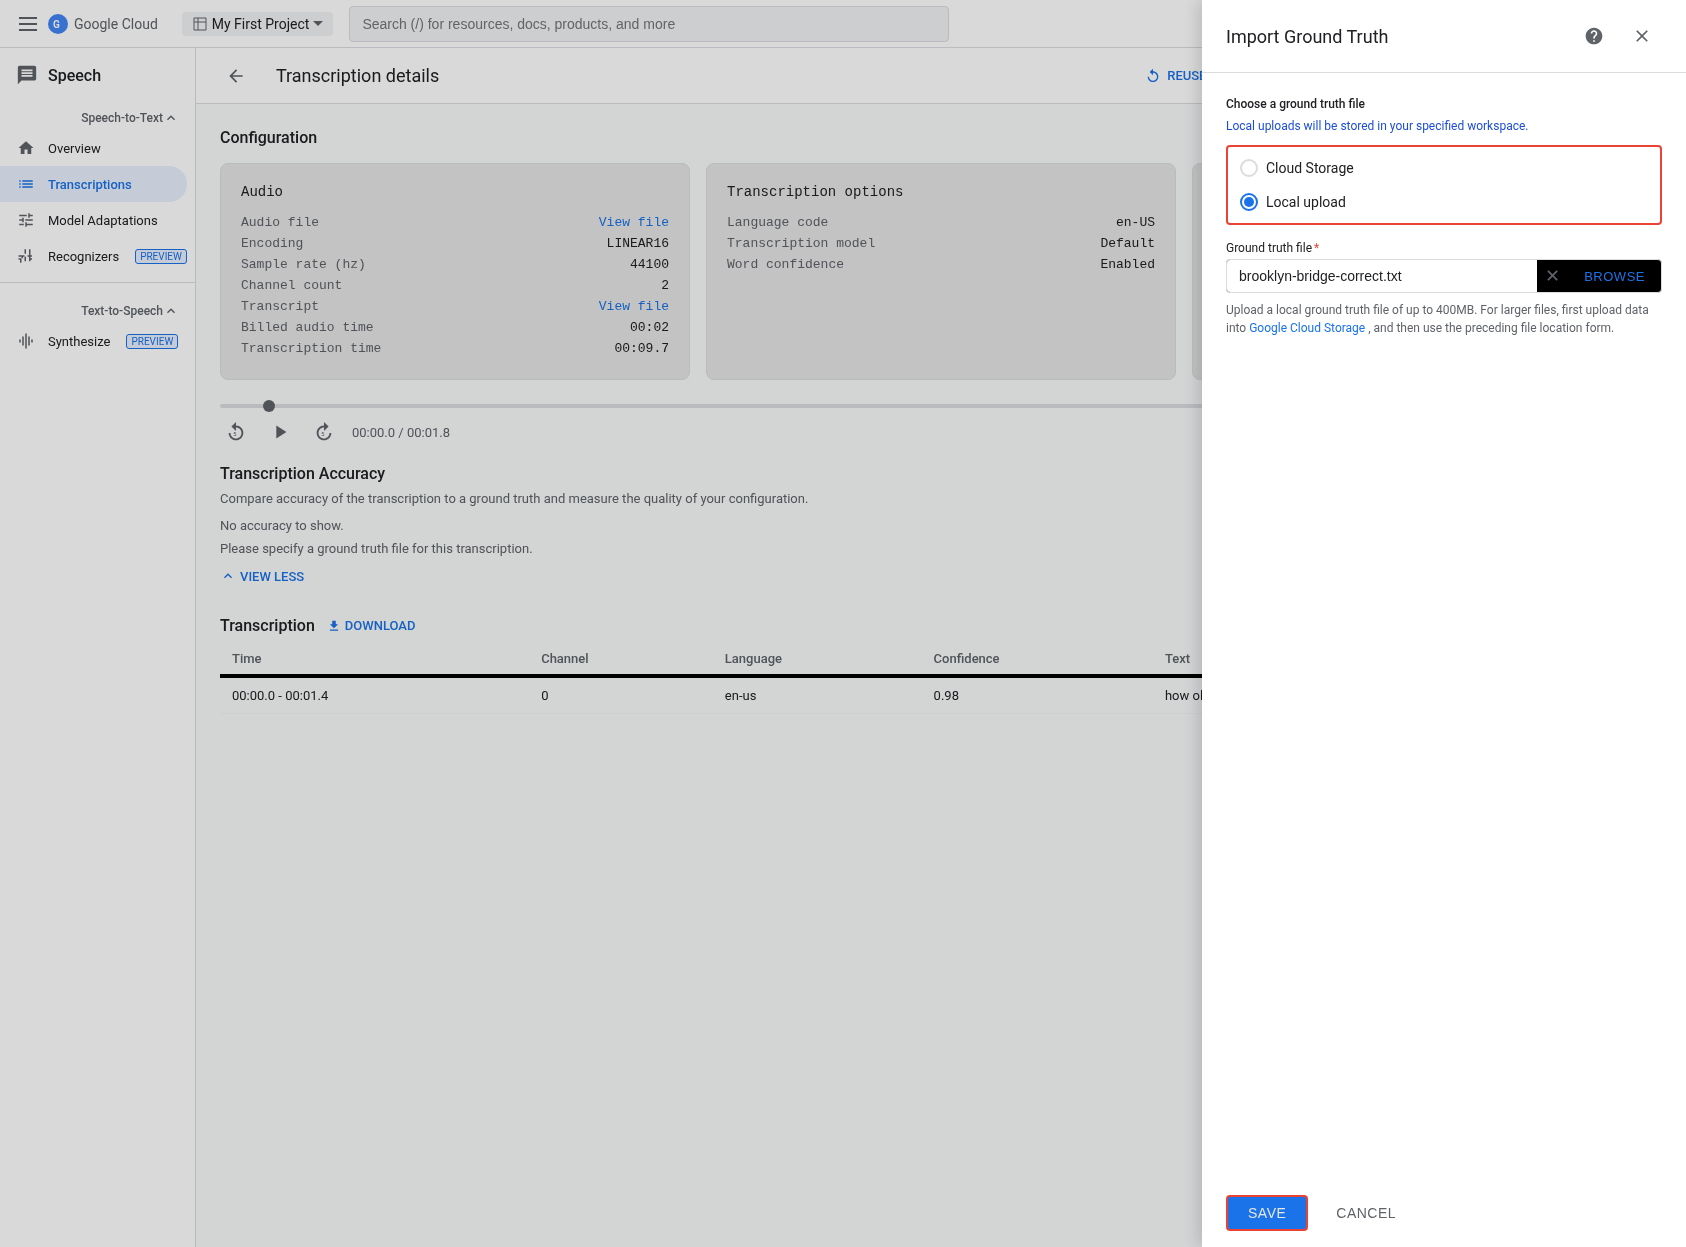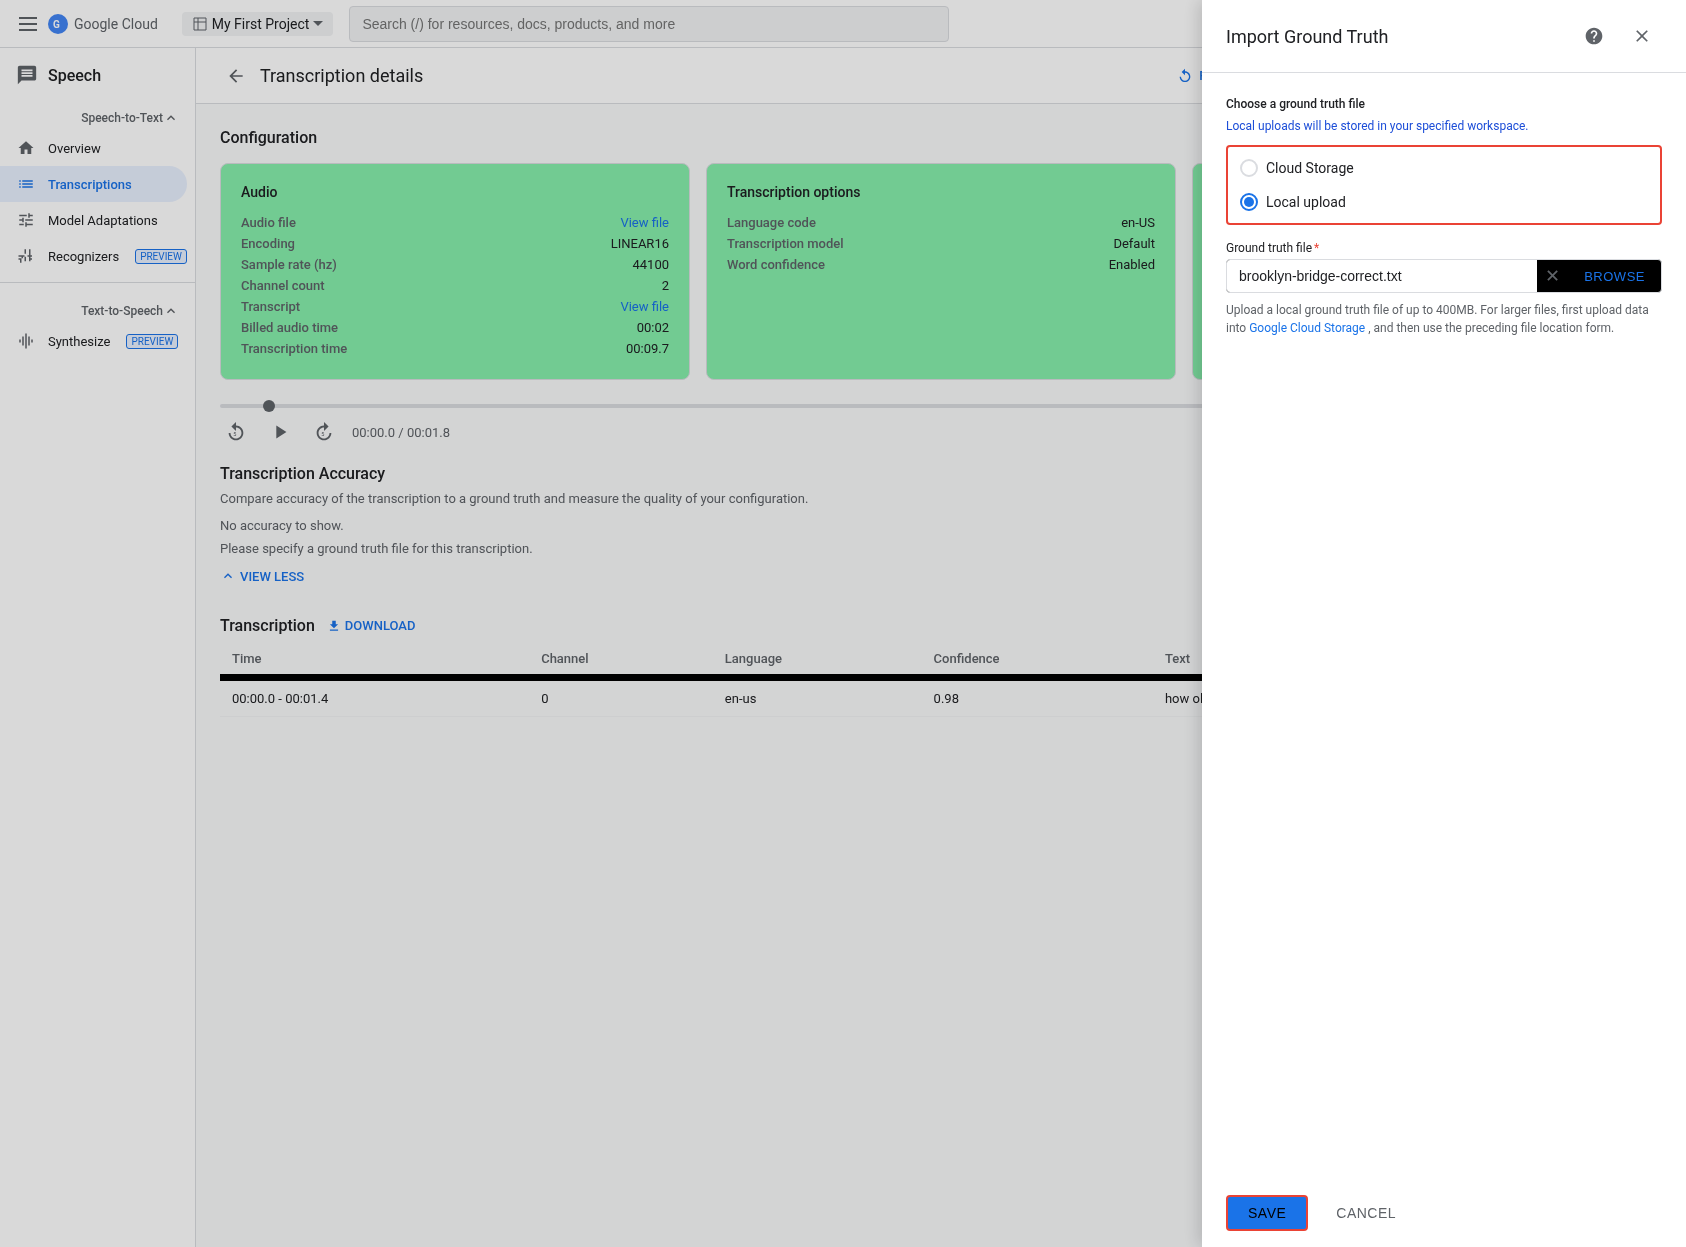--- a/index.html
+++ b/index.html
@@ -28,30 +28,30 @@
     .sidebar-item { display: flex; align-items: center; gap: 12px; padding: 8px 16px; cursor: pointer; border-radius: 0 24px 24px 0; margin-right: 8px; font-size: 13px; color: #202124; }
     .sidebar-item.active { background: #e8f0fe; color: #1a73e8; font-weight: 500; }
     .sidebar-item .icon { width: 20px; height: 20px; display: flex; align-items: center; justify-content: center; flex-shrink: 0; }
     .sidebar-divider { height: 1px; background: #dadce0; margin: 8px 0; }
     .badge-preview { font-size: 10px; background: #e8f0fe; color: #1a73e8; border: 1px solid #1a73e8; border-radius: 3px; padding: 1px 4px; margin-left: 4px; }
 
     
     .main { flex: 1; overflow-y: auto; background: #f8f9fa; }
 
     
-    .content-header { display: flex; align-items: center; height: 56px; background: #fff; border-bottom: 1px solid #dadce0; padding: 0 24px; gap: 8px; }
+    .content-header { display: flex; align-items: center; height: 56px; background: #fff; border-bottom: 1px solid #dadce0; padding: 0 24px; gap: 24px; }
     .back-btn { width: 32px; height: 32px; border-radius: 50%; display: flex; align-items: center; justify-content: center; cursor: pointer; }
     .page-title { font-size: 18px; font-weight: 400; color: #202124; margin-right: auto; }
     .header-action { display: flex; align-items: center; gap: 6px; color: #1a73e8; font-size: 13px; font-weight: 500; cursor: pointer; padding: 6px 8px; border-radius: 4px; }
 
     
     .config-section { padding: 24px; }
     .section-title { font-size: 16px; font-weight: 500; margin-bottom: 16px; }
     .config-cards { display: flex; gap: 16px; }
-    .config-card { background: #86efac; border: 1px solid #dadce0; border-radius: 8px; padding: 20px; flex: 1; min-width: 200px; }
+    .config-card { background: #e5e5e5; border: 1px solid #dadce0; border-radius: 8px; padding: 20px; flex: 1; min-width: 200px; font-family: Liberation Mono, monospace; }
     .card-title { font-size: 14px; font-weight: 500; margin-bottom: 12px; }
     .card-row { display: flex; justify-content: space-between; align-items: center; padding: 3px 0; font-size: 13px; }
     .card-label { color: #5f6368; font-weight: 500; }
     .card-value { color: #202124; }
     .card-link { color: #1a73e8; cursor: pointer; text-decoration: none; }
     .card-no-info { color: #5f6368; font-size: 13px; }
 
     
     .audio-player { margin: 0 24px 16px 24px; }
     .audio-progress { width: 100%; height: 4px; background: #dadce0; border-radius: 2px; margin-bottom: 8px; position: relative; }
@@ -68,21 +68,21 @@
     .accuracy-no-data { font-size: 13px; color: #5f6368; margin-bottom: 8px; }
     .accuracy-specify { font-size: 13px; color: #5f6368; margin-bottom: 12px; }
     .view-less { display: flex; align-items: center; gap: 4px; color: #1a73e8; font-size: 13px; cursor: pointer; font-weight: 500; margin-bottom: 16px; }
 
     
     .transcription-section { padding: 0 24px 24px; }
     .transcription-header { display: flex; align-items: center; gap: 12px; margin-bottom: 8px; }
     .transcription-title { font-size: 16px; font-weight: 500; }
     .download-link { display: flex; align-items: center; gap: 4px; color: #1a73e8; font-size: 13px; font-weight: 500; cursor: pointer; }
     .table { width: 100%; border-collapse: collapse; font-size: 13px; }
-    .table th { text-align: left; padding: 8px 12px; color: #5f6368; font-weight: 500; border-bottom: 7px solid #000000; margin-top: 44px; }
+    .table th { text-align: left; padding: 8px 12px; color: #5f6368; font-weight: 500; border-bottom: 4px solid #000000; margin-top: 44px; }
     .table td { padding: 10px 12px; border-bottom: 1px solid #f1f3f4; color: #202124; }
 
     
     .overlay-bg { position: fixed; top: 0; left: 0; right: 0; bottom: 0; background: rgba(0,0,0,0.15); z-index: 100; }
     .drawer { position: fixed; top: 0; right: 0; width: 484px; height: 100vh; background: #fff; z-index: 200; box-shadow: -4px 0 16px rgba(0,0,0,0.15); display: flex; flex-direction: column; }
     .drawer-header { display: flex; align-items: center; justify-content: space-between; padding: 16px 24px; border-bottom: 1px solid #dadce0; }
     .drawer-title { font-size: 18px; font-weight: 400; }
     .drawer-header-icons { display: flex; align-items: center; gap: 8px; }
     .drawer-body { padding: 24px; flex: 1; overflow-y: auto; }
     .drawer-section-label { font-size: 12px; font-weight: 500; margin-bottom: 8px; }
@@ -100,21 +100,21 @@
     .required-star { color: #ea4335; }
     .file-input-row { display: flex; align-items: center; border: 1px solid #dadce0; border-radius: 4px; overflow: hidden; background: #000000; }
     .file-input-text { flex: 1; padding: 8px 12px; font-size: 14px; color: #202124; border: none; outline: none; }
     .file-clear-btn { padding: 0 8px; cursor: pointer; color: #5f6368; font-size: 18px; border: none; background: transparent; }
     .browse-btn { padding: 8px 16px; color: #1a73e8; font-size: 13px; font-weight: 500; cursor: pointer; border: none; background: transparent; letter-spacing: 0.5px; }
     .file-hint { font-size: 12px; color: #5f6368; margin-top: 8px; line-height: 1.5; }
     .file-hint a { color: #1a73e8; cursor: pointer; }
 
     
     .drawer-footer { display: flex; align-items: center; gap: 12px; padding: 16px 24px; }
-    .save-btn { background: #1a73e8; color: #000000; border: 2px solid #ea4335; border-radius: 4px; padding: 8px 20px; font-size: 14px; font-weight: 500; cursor: pointer; letter-spacing: 0.5px; }
+    .save-btn { background: #1a73e8; color: #e5e5e5; border: 2px solid #ea4335; border-radius: 4px; padding: 8px 20px; font-size: 14px; font-weight: 500; cursor: pointer; letter-spacing: 0.5px; }
     .cancel-btn { background: transparent; color: #5f6368; border: none; padding: 8px 16px; font-size: 14px; font-weight: 500; cursor: pointer; letter-spacing: 0.5px; }
 
     
     .hamburger { display: flex; flex-direction: column; gap: 4px; }
     .hamburger span { width: 18px; height: 2px; background: #5f6368; display: block; }
 
     .chevron-down { width: 0; height: 0; border-left: 5px solid transparent; border-right: 5px solid transparent; border-top: 5px solid #5f6368; }
   </style>
 </head>
 <body>

